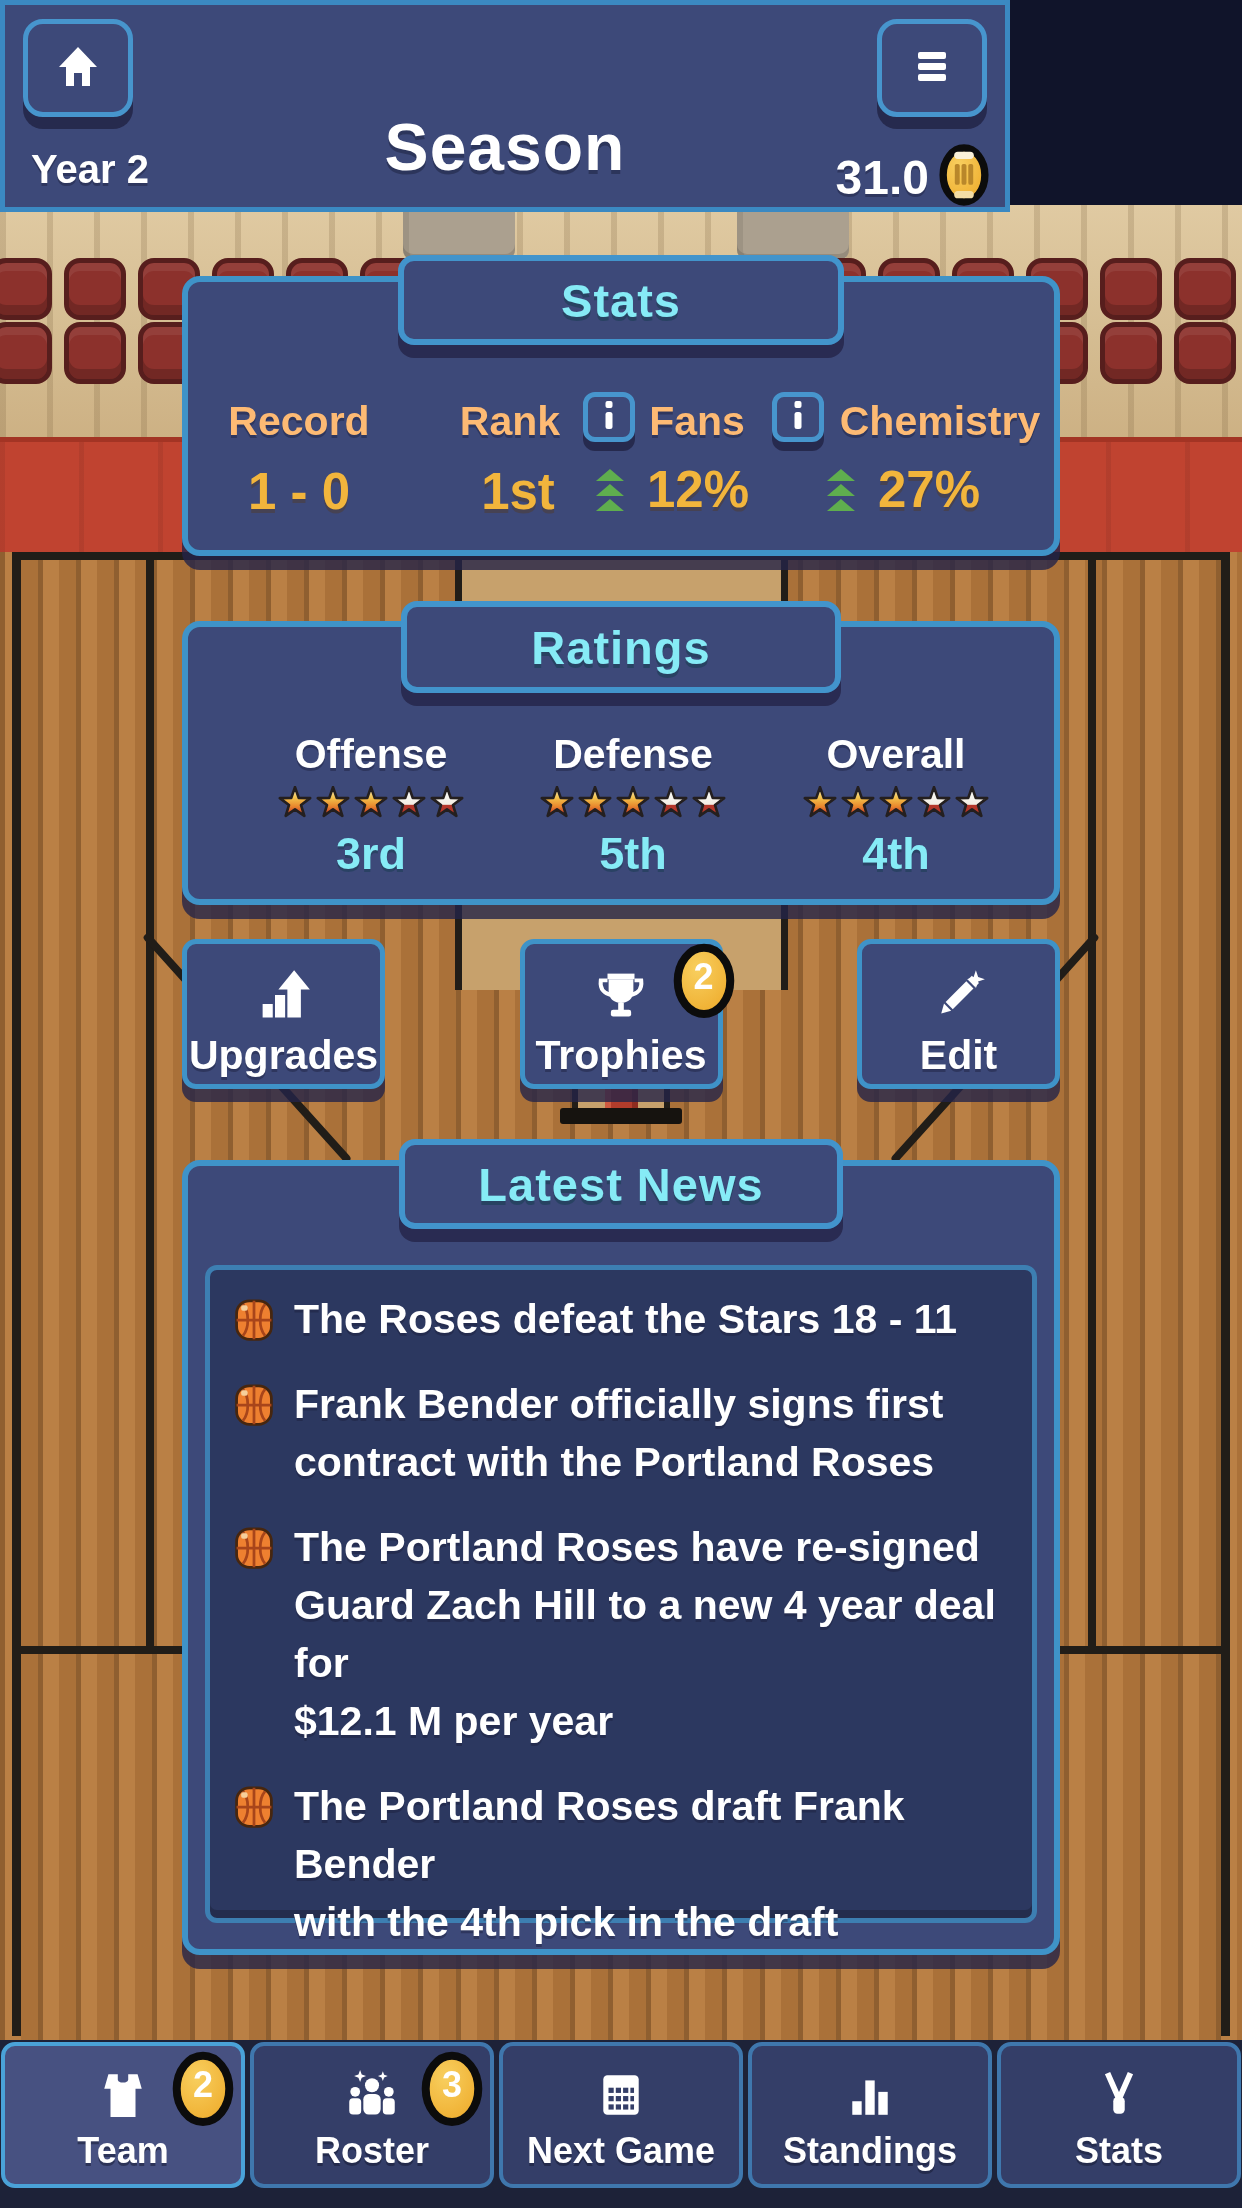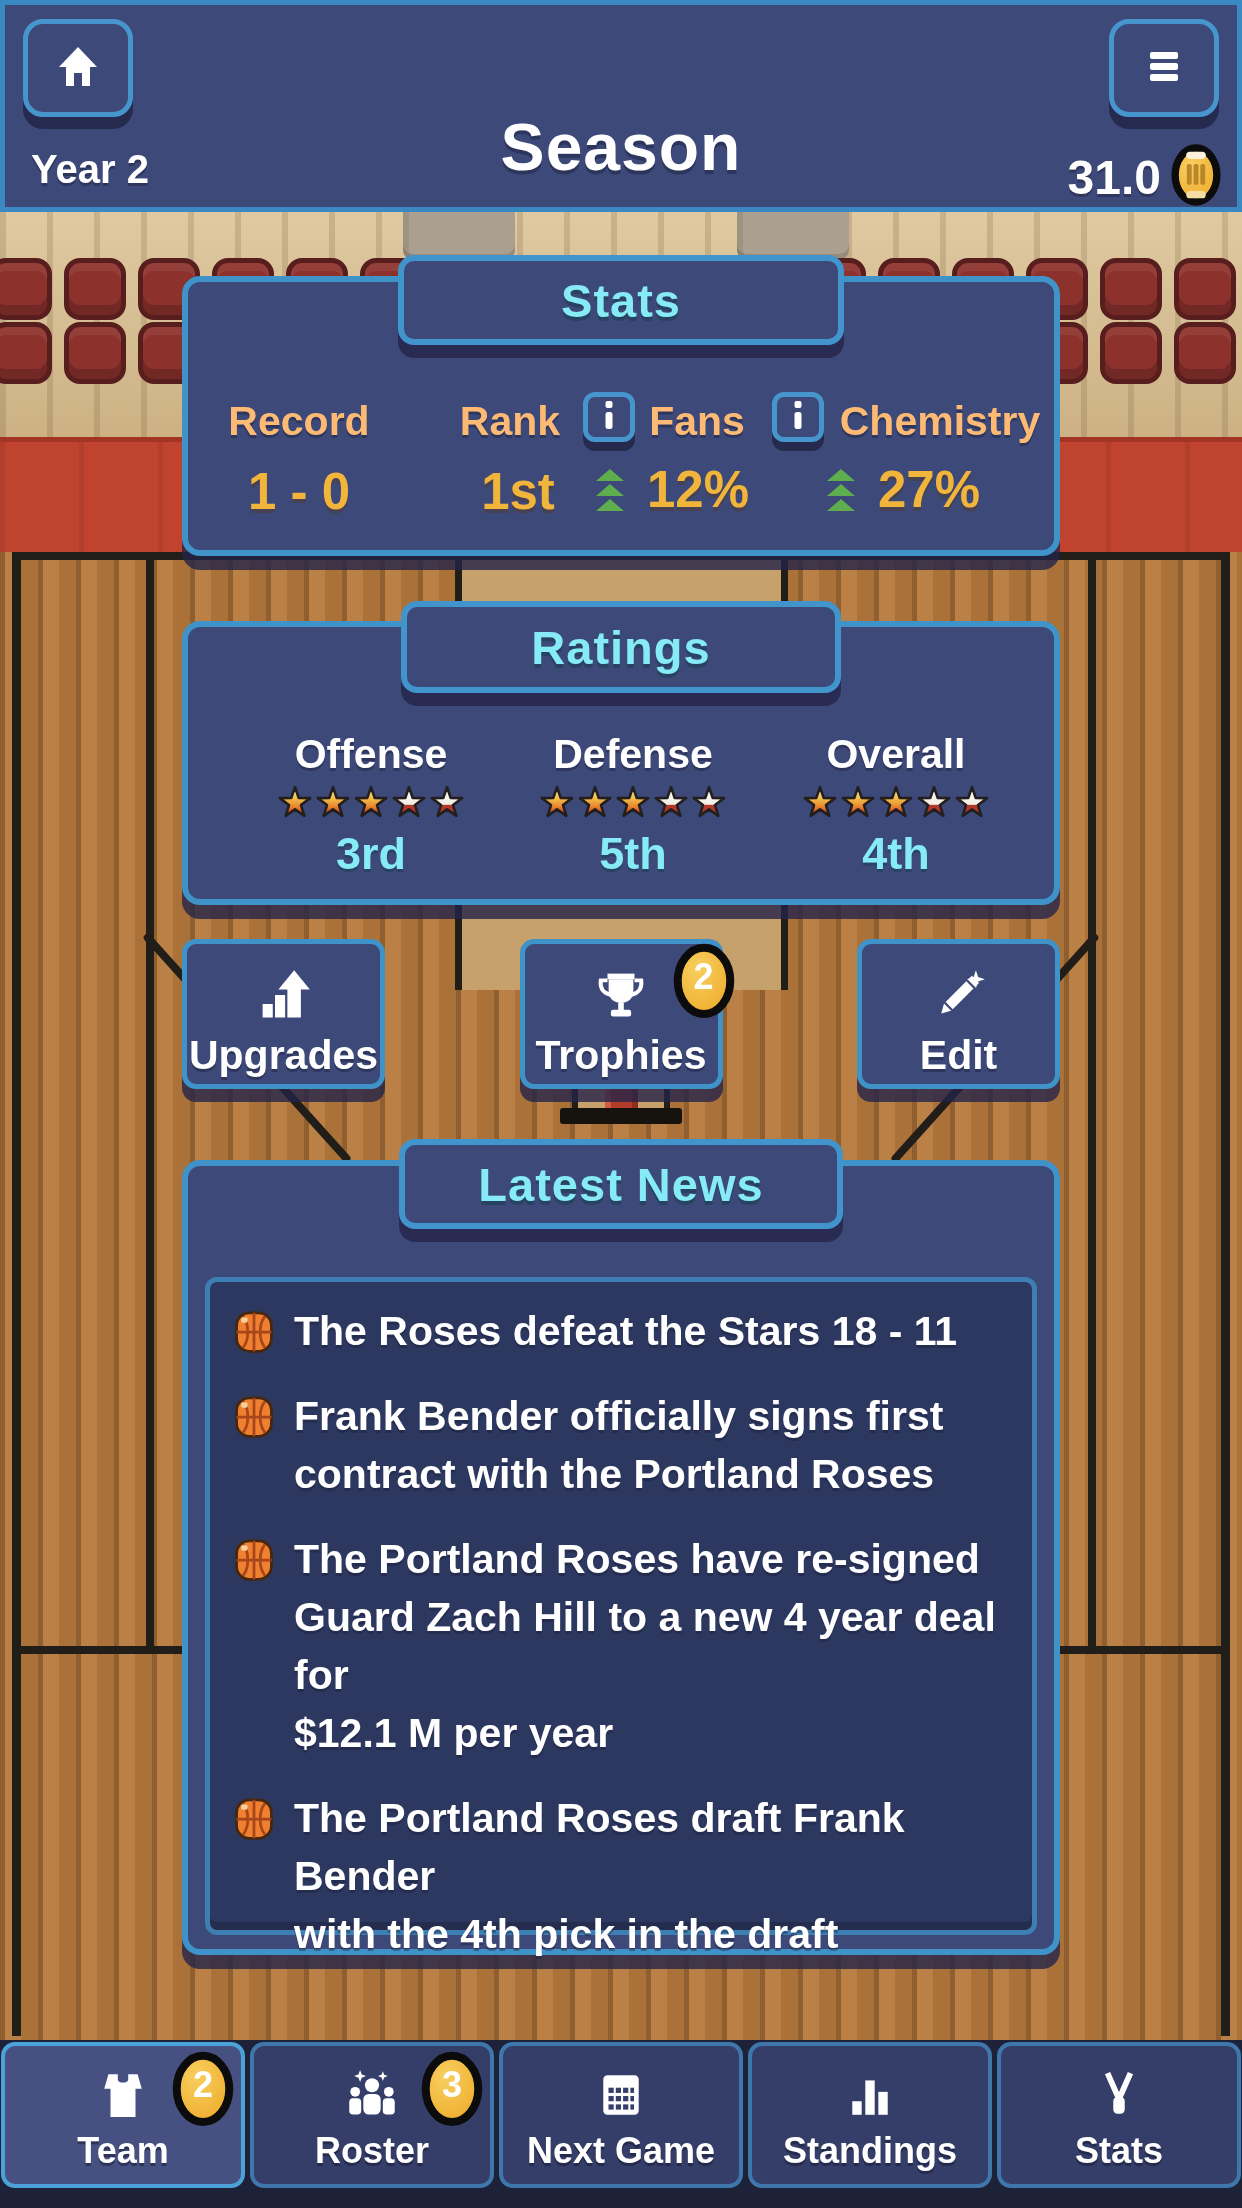--- a/index.html
+++ b/index.html
@@ -40,21 +40,21 @@
   .sideline-r{left:1221px;top:6px;width:9px;height:1478px;}
   .innerline-l{left:146px;top:6px;width:8px;height:1094px;}
   .innerline-r{left:1088px;top:6px;width:8px;height:1094px;}
   .endline{left:12px;top:0px;width:1218px;height:8px;}
   .halfline{left:12px;top:1094px;width:1218px;height:8px;}
   .diag{width:305px;height:8px;background:#211d18;position:absolute;border-radius:4px;}
   .diag.dl{left:148px;top:380px;transform:rotate(48deg);transform-origin:0 0;}
   .diag.dr{left:789px;top:380px;transform:rotate(-48deg);transform-origin:100% 0;}
 
   
-  .topbar{position:absolute;left:0;top:0;width:1242px;height:212px;background:#3d4979;
+  .topbar{position:absolute;left:0;top:0;width:1010px;height:212px;background:#3d4979;
         border:5px solid #3b89c2;box-sizing:border-box;z-index:30;}
   .iconbtn{position:absolute;width:110px;height:98px;background:#3d4979;border:5px solid #4795cd;
         border-radius:20px;box-sizing:border-box;display:flex;align-items:center;justify-content:center;
         box-shadow:0 12px 0 rgba(34,36,70,.85);}
   .home-btn{left:18px;top:14px;} .menu-btn{right:18px;top:14px;}
   .year-label{position:absolute;left:26px;top:142px;font-size:40px;color:#fff;
         text-shadow:0 3px 0 rgba(25,28,55,.4);}
   .season-title{position:absolute;left:0;top:104px;width:100%;text-align:center;font-size:66px;
         color:#fff;letter-spacing:1px;text-shadow:0 4px 0 rgba(25,28,55,.45);}
   .currency{position:absolute;right:14px;top:138px;display:flex;align-items:center;gap:8px;}
@@ -91,21 +91,21 @@
   .btn-row{position:absolute;left:182px;top:939px;width:878px;height:150px;display:flex;
         justify-content:space-between;z-index:10;}
   .action-btn{position:relative;width:203px;height:150px;background:#3d4979;border:5px solid #3f93c8;
         border-radius:14px;box-sizing:border-box;display:flex;flex-direction:column;align-items:center;
         box-shadow:0 13px 0 rgba(36,36,72,.8);}
   .action-btn .ic{margin-top:20px;height:62px;display:flex;align-items:center;}
   .action-btn .lb{margin-top:6px;font-size:41px;color:#fff;text-shadow:0 3px 0 rgba(25,28,55,.4);}
 
   .news-tab{top:1139px;width:444px;height:90px;}
   .news-body{left:182px;top:1160px;width:878px;height:795px;}
-  .news-inner{position:absolute;left:17px;top:111px;width:832px;height:658px;background:#2c3860;
+  .news-inner{position:absolute;left:17px;top:99px;width:832px;height:658px;background:#2c3860;
         border:5px solid #3d7fb2;border-radius:12px;box-sizing:border-box;
         box-shadow:inset 0 -8px 0 rgba(0,0,0,.18);}
   .news-list{position:absolute;left:22px;top:20px;width:770px;display:flex;flex-direction:column;gap:27px;}
   .news-item{display:flex;gap:18px;}
   .news-item .ball{flex:0 0 44px;margin-top:8px;}
   .news-item .txt{font-size:41px;line-height:58px;color:#fff;white-space:pre-line;
         text-shadow:0 3px 0 rgba(25,28,55,.4);}
 
   
   .bottom-nav{position:absolute;left:0;top:2040px;width:1242px;height:168px;background:#1d2238;z-index:20;}

